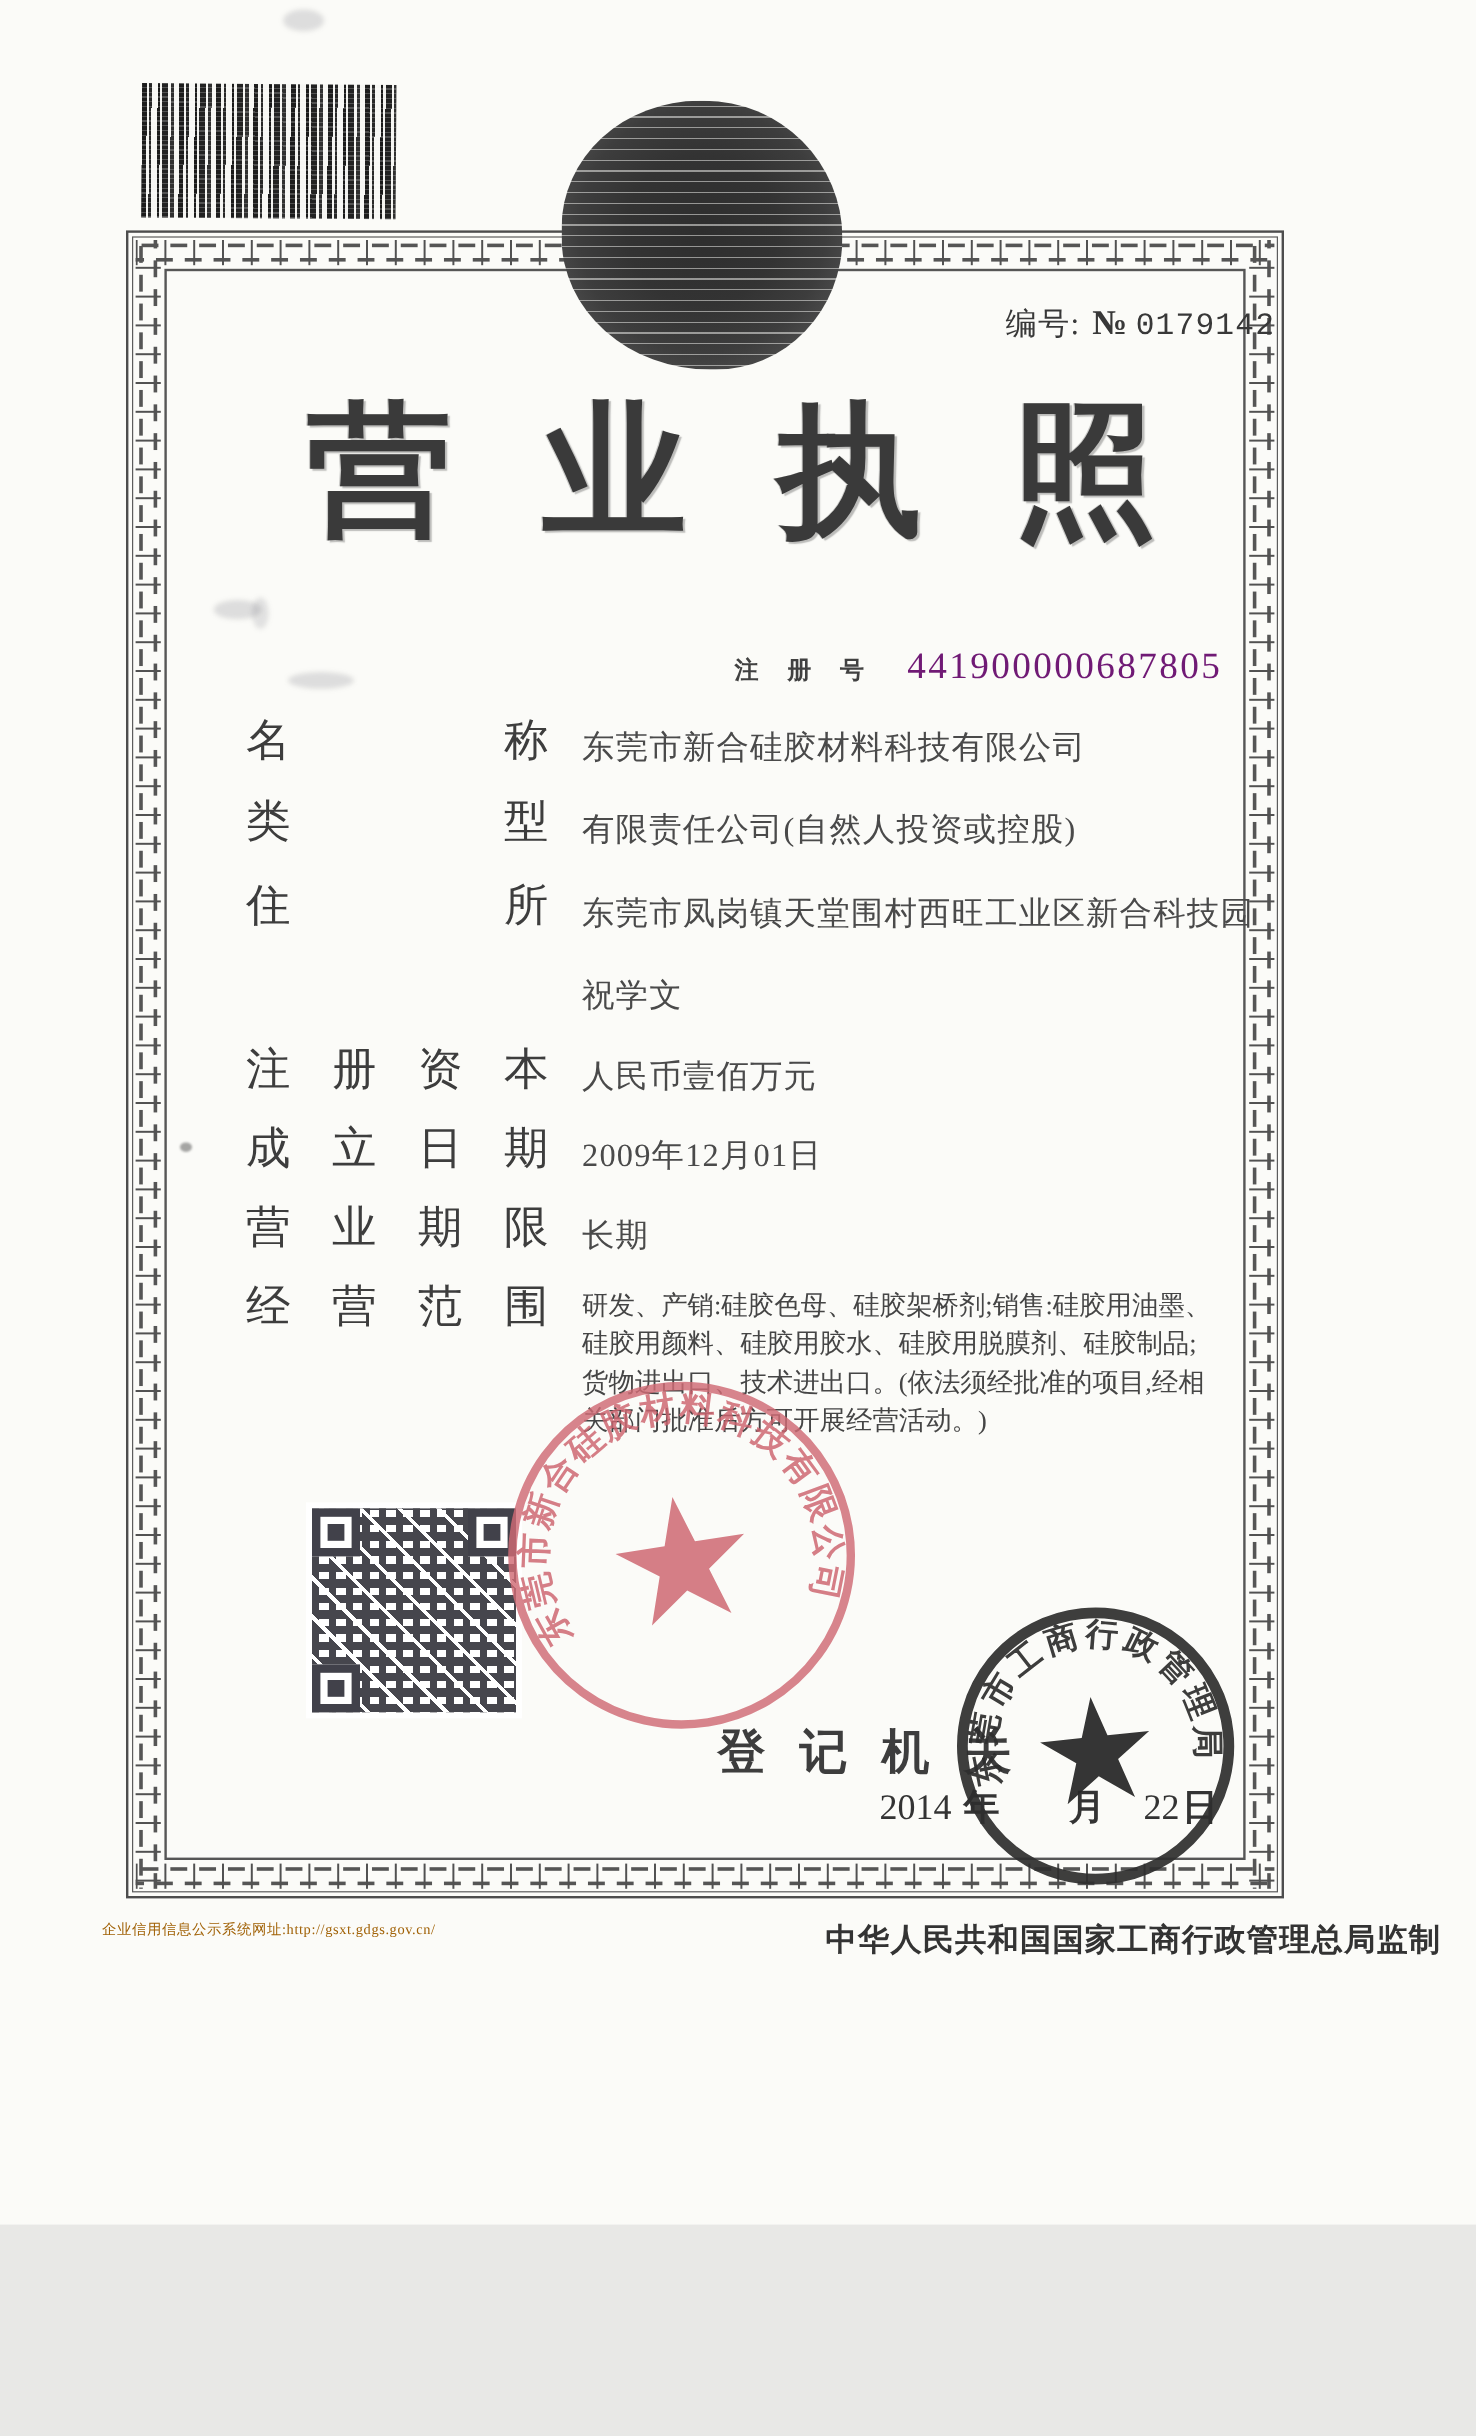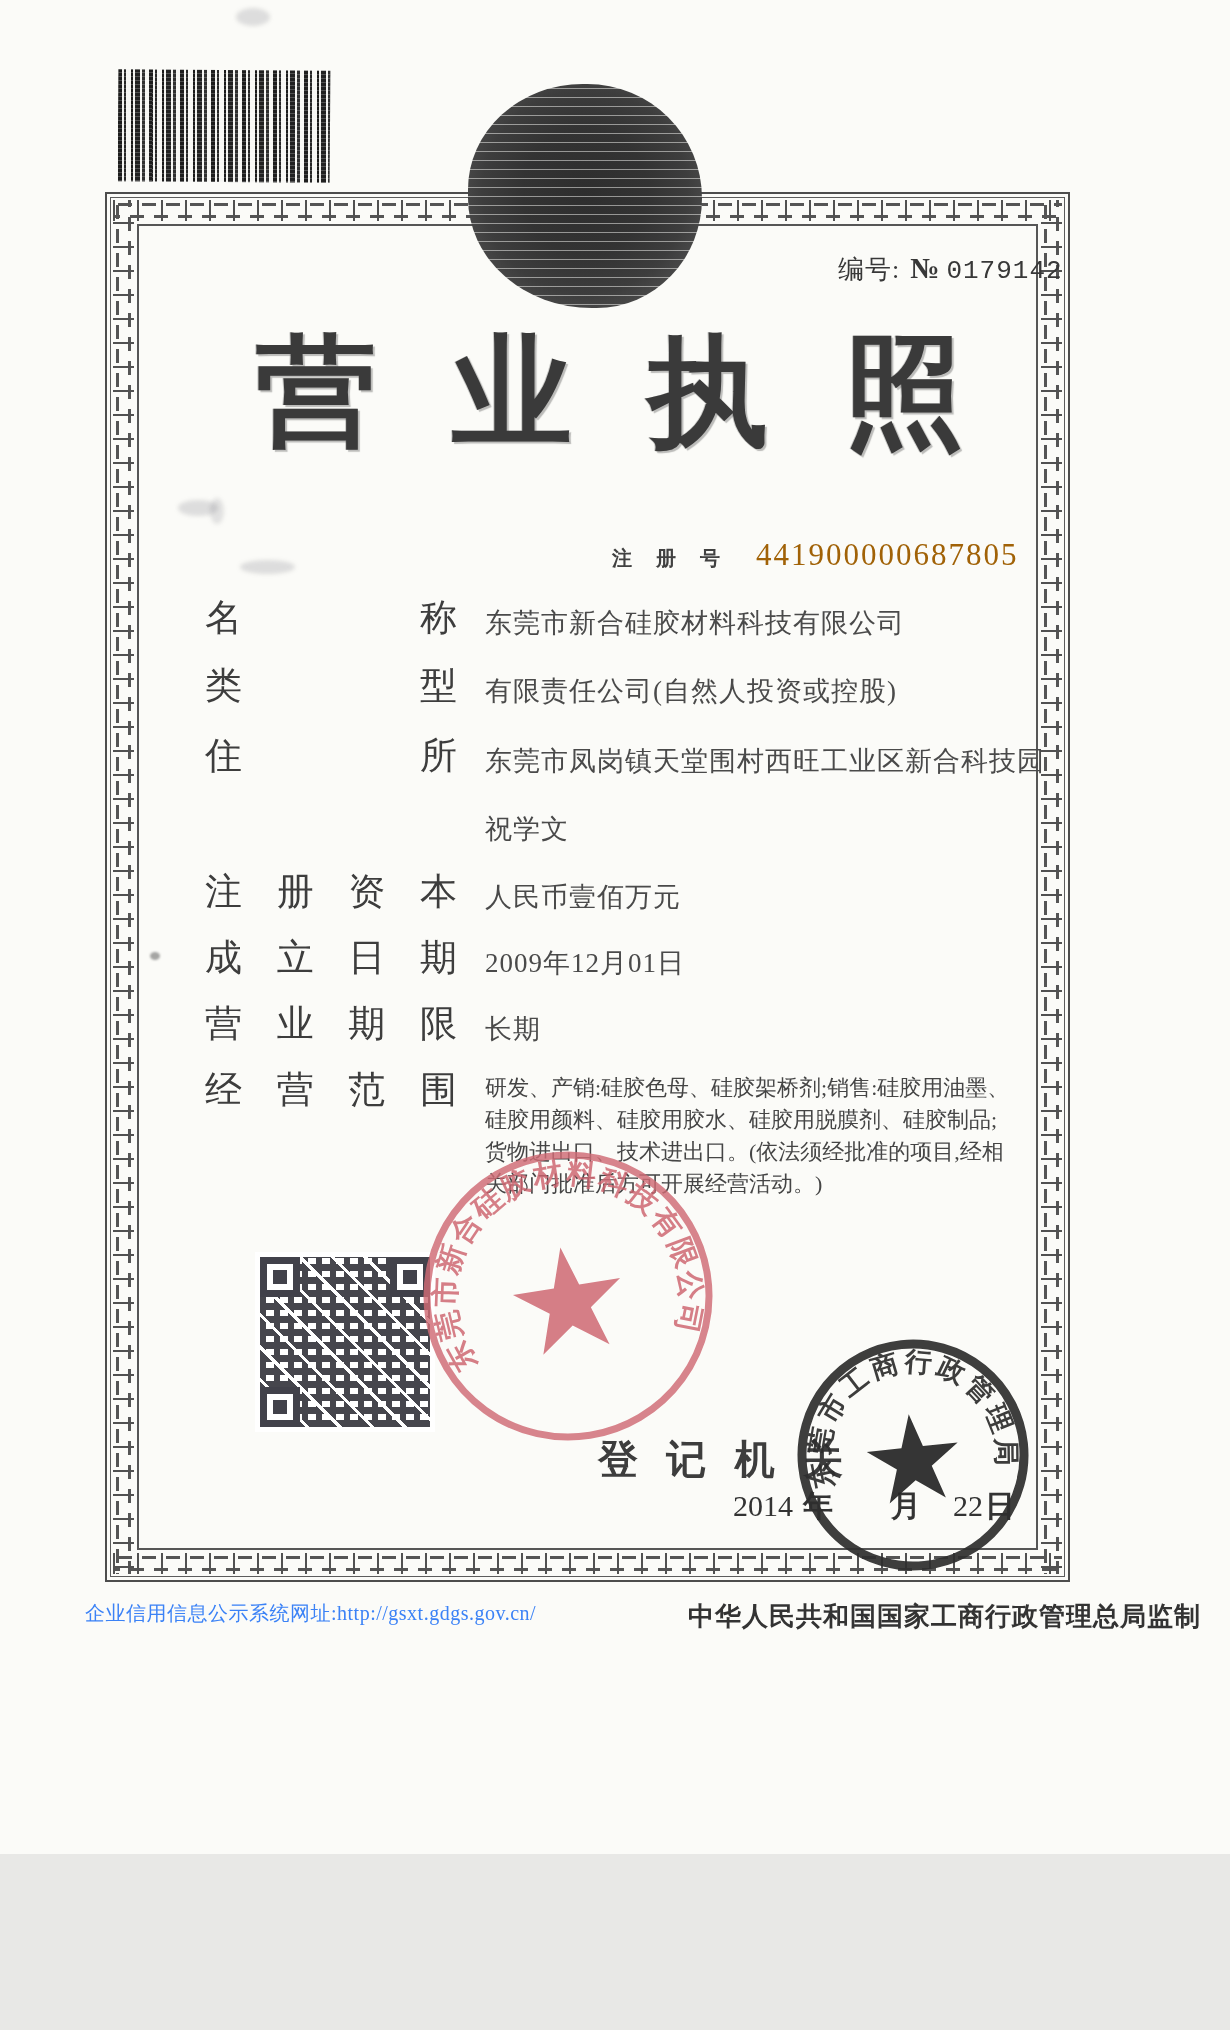--- a/index.html
+++ b/index.html
@@ -73,21 +73,21 @@
   
   .title {
     position:absolute; left:256px; top:312px;
     font-size:120px; font-weight:700; letter-spacing:76px; white-space:nowrap;
     color:#3a3a3a; text-shadow:2px 2px 1px rgba(70,70,70,.35), -1px 0 0 rgba(90,90,90,.3);
   }
 
   
   .regno { position:absolute; left:612px; top:537px; white-space:nowrap; }
   .regno .rl { font-size:20px; font-weight:600; color:#414141; letter-spacing:24px; }
-  .regno .rv { font-size:31px; color:#a16207; letter-spacing:2px; margin-left:12px;text-align:center; }
+  .regno .rv { font-size:31px; color:#701a75; letter-spacing:2px; margin-left:12px;text-align:center; }
 
   
   .field-row { position:absolute; left:205px; width:850px; }
   .f-label {
     display:block; width:252px;
     text-align:justify; text-align-last:justify; text-justify:inter-character;
     font-size:37px; font-weight:400; color:#3d3d3d; line-height:1.1;
   }
   .f-value {
     position:absolute; left:280px; top:7px;
@@ -120,21 +120,21 @@
     font-size:40px; font-weight:600; color:#3d3d3d;
   }
   .datel { position:absolute; left:733px; top:1486px; font-size:30px; color:#333; white-space:nowrap; }
   .datel .u-year { margin-left:10px; font-weight:600; }
   .datel .u-month { margin-left:58px; font-weight:600; }
   .datel .d-day { margin-left:32px; }
   .datel .u-day { margin-left:2px; font-weight:600; }
 
   
   .footer-left {
-    position:absolute; left:85px; top:1600px; font-size:20px; color:#3b82f6; letter-spacing:.5px;
+    position:absolute; left:85px; top:1600px; font-size:12px; color:#a16207; letter-spacing:.5px;
     font-family:"Liberation Serif","DejaVu Serif",serif;
   }
   .footer-right {
     position:absolute; left:688px; top:1599px; font-size:26px; font-weight:700; color:#333; letter-spacing:1px;
   }
 
   
   .smudge { position:absolute; background:rgba(90,90,100,.18); filter:blur(2px); border-radius:50%; }
   .sm1 { left:178px; top:500px; width:40px; height:16px; }
   .sm2 { left:240px; top:560px; width:55px; height:14px; }

